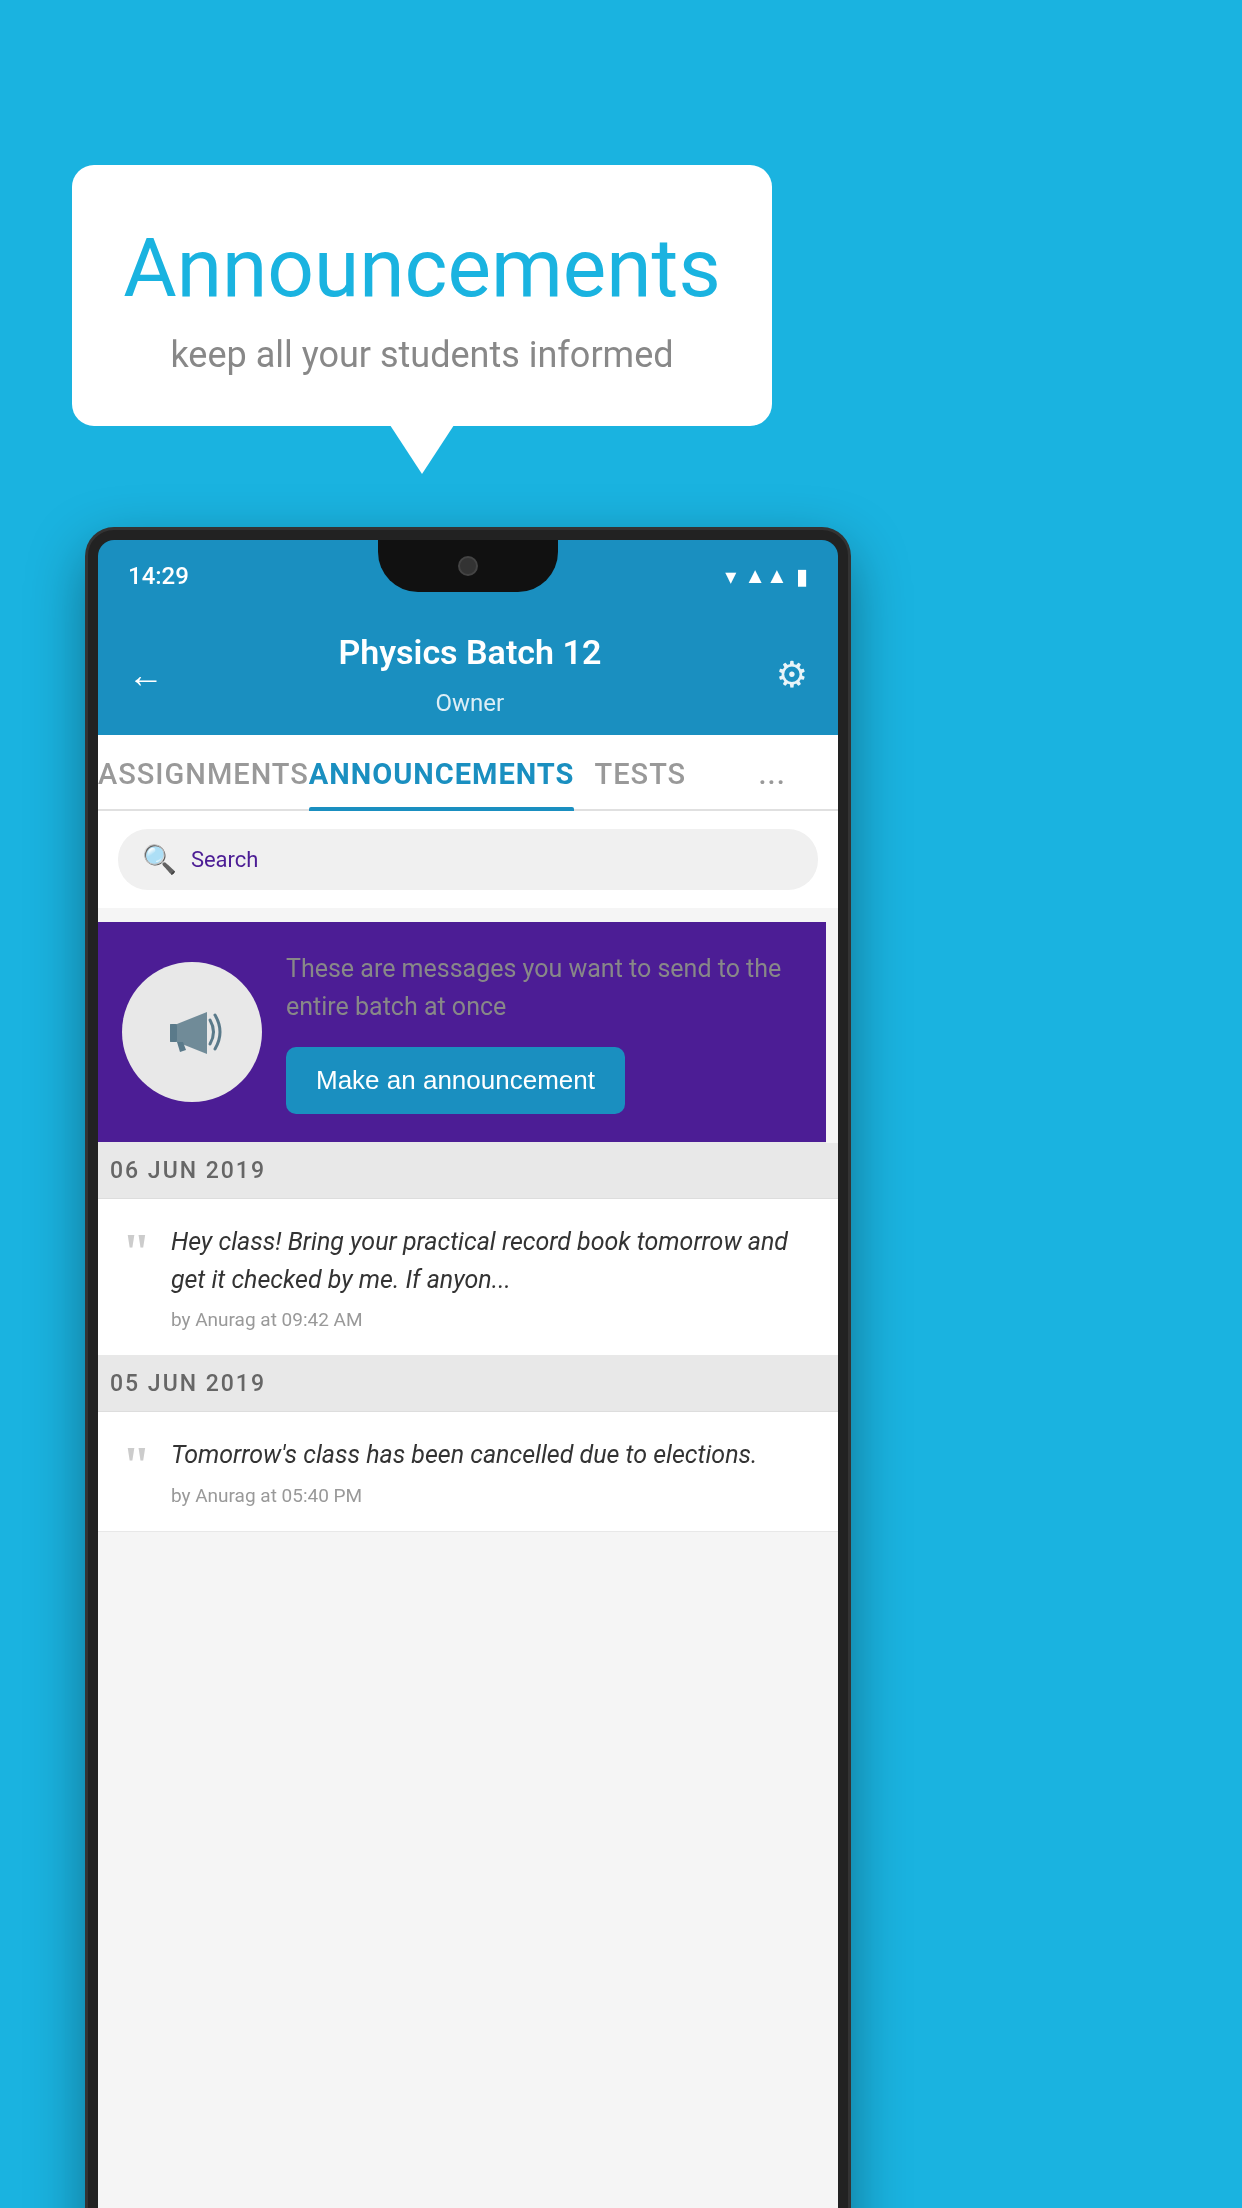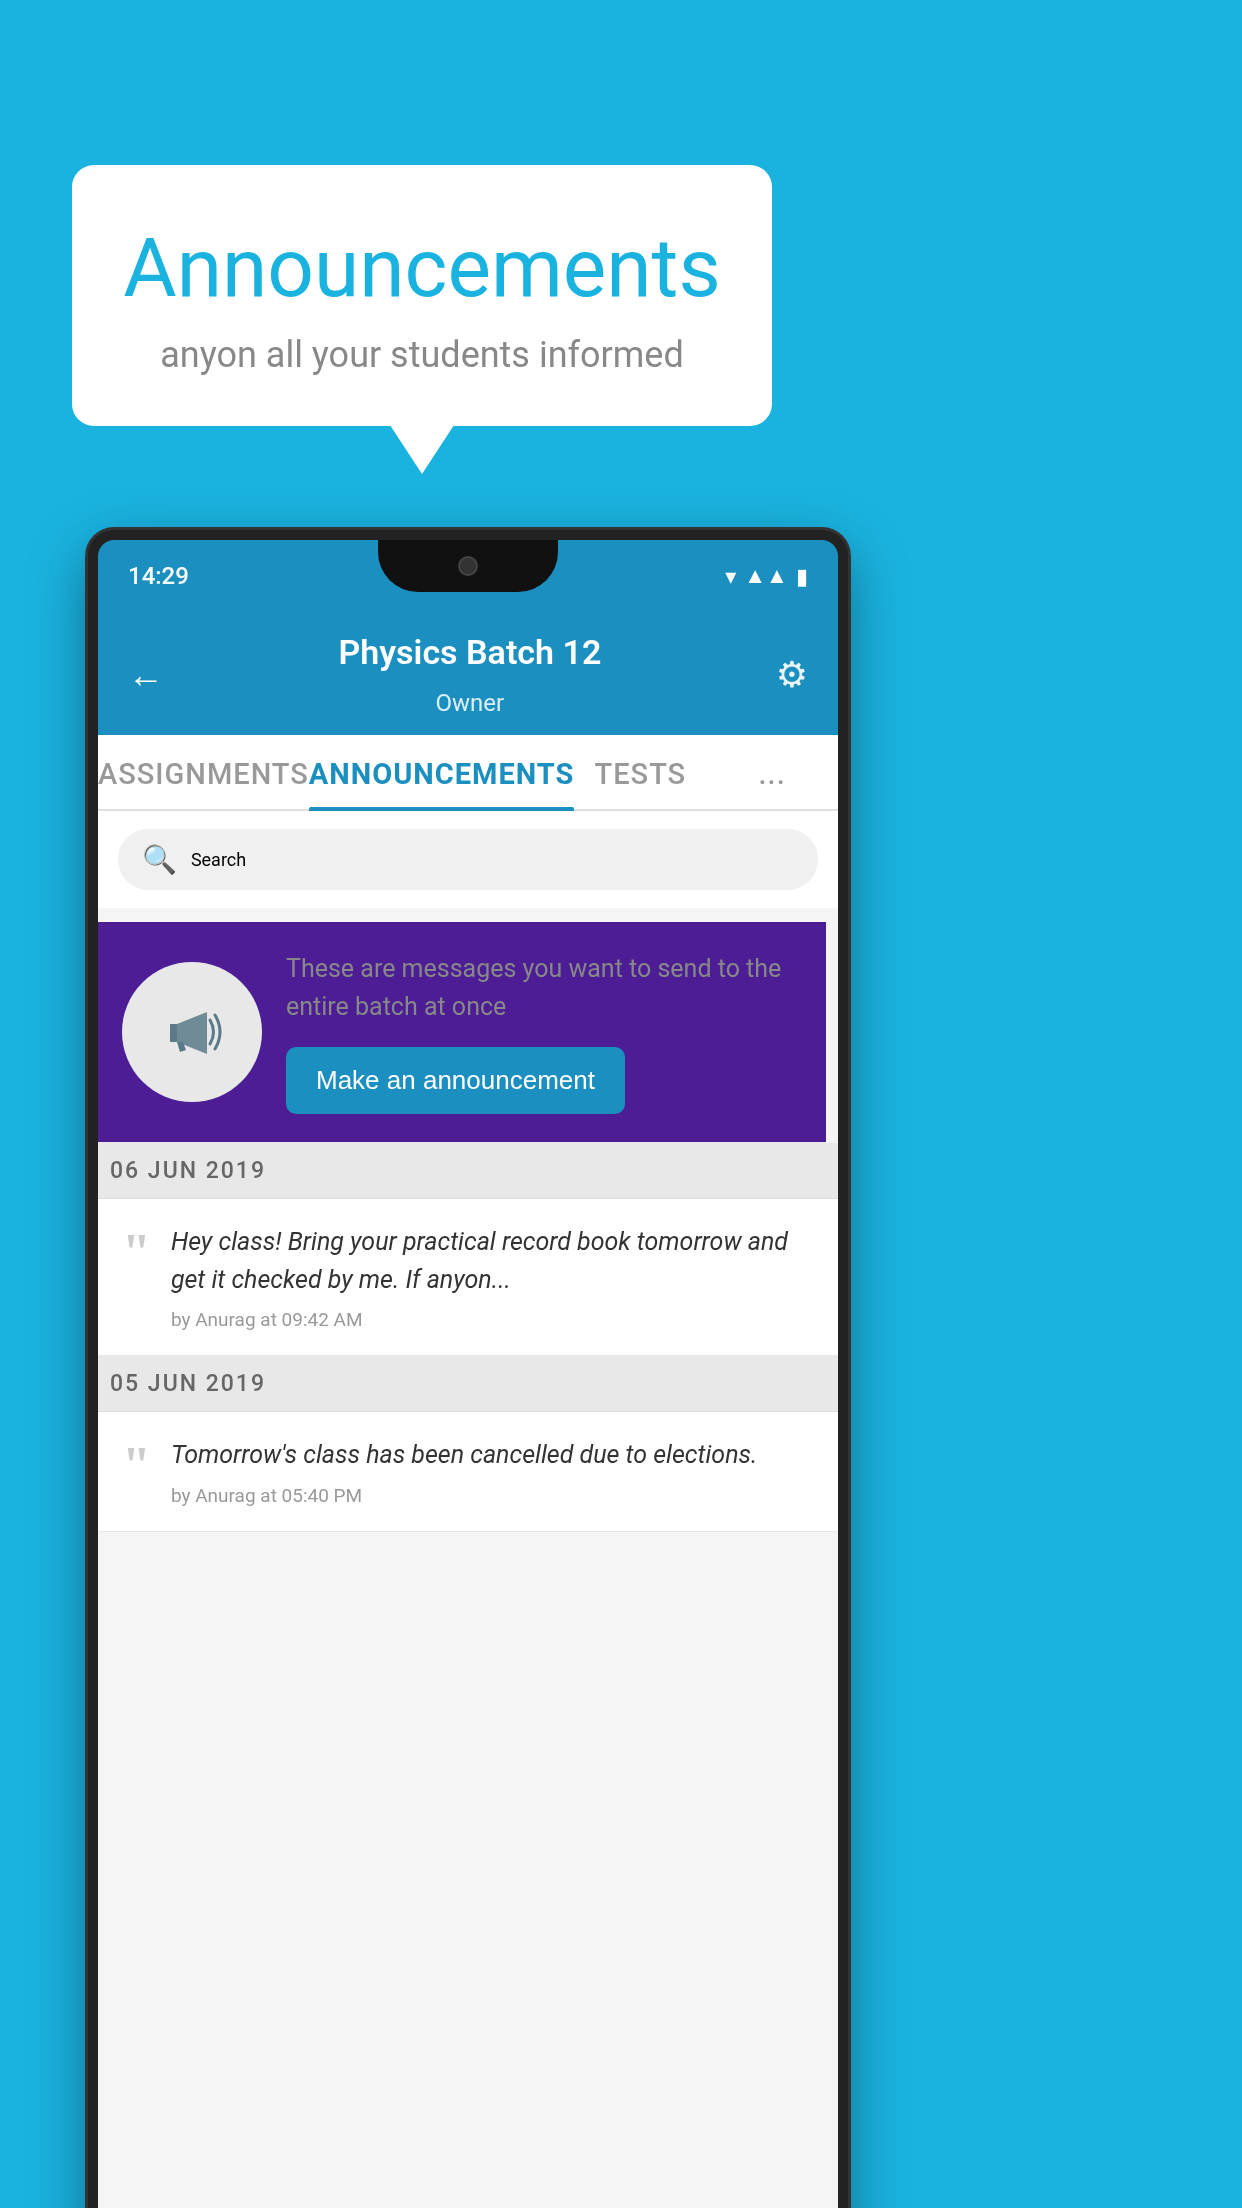--- a/index.html
+++ b/index.html
@@ -197,22 +197,22 @@
       display: flex;
       align-items: center;
       padding: 14px 24px;
       gap: 14px;
     }
     .search-icon-svg {
       color: #999;
       font-size: 28px;
     }
     .search-text {
-      color: #000000;
-      font-size: 18px;
+      color: #4c1d95;
+      font-size: 22px;
     }
 
     
     .announcement-prompt {
       background: #4c1d95;
       margin: 14px 12px 0 0;
       padding: 28px 24px;
       display: flex;
       align-items: center;
       gap: 24px;
@@ -324,21 +324,21 @@
       height: 90px;
       background: #333;
       border-radius: 0 4px 4px 0;
     }
   </style>
 </head>
 <body>
 
 <div class="speech-bubble">
   <h1>Announcements</h1>
-  <p>anyon all your students informed</p>
+  <p>keep all your students informed</p>
 </div>
 
 <div class="phone-frame">
 
   <div class="phone-side-btn-vol"></div>
   <div class="phone-side-btn-vol2"></div>
   <div class="phone-side-btn-power"></div>
 
   <div class="phone-notch">
     <span class="status-time">14:29</span>

